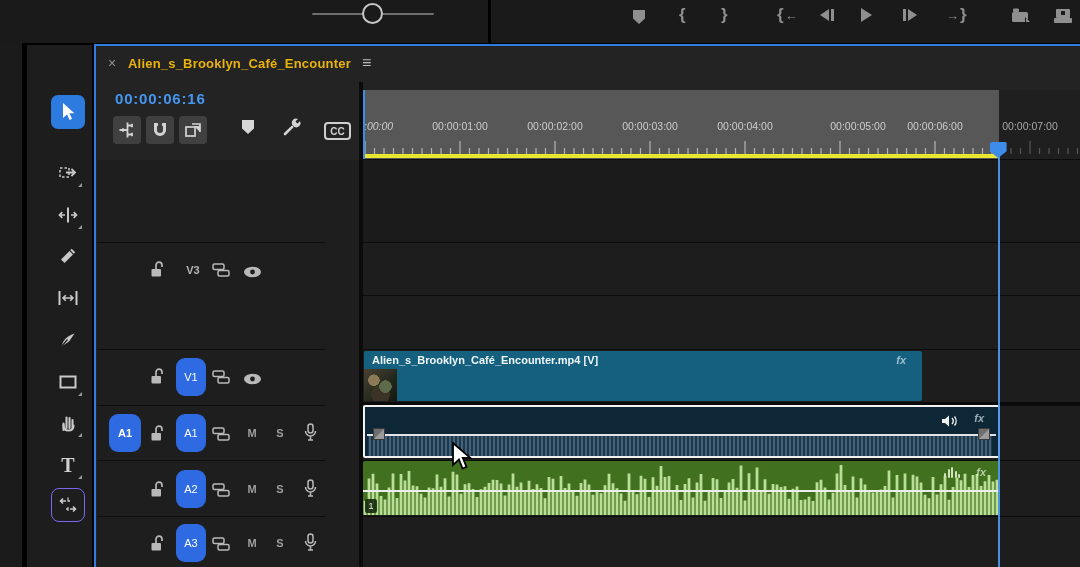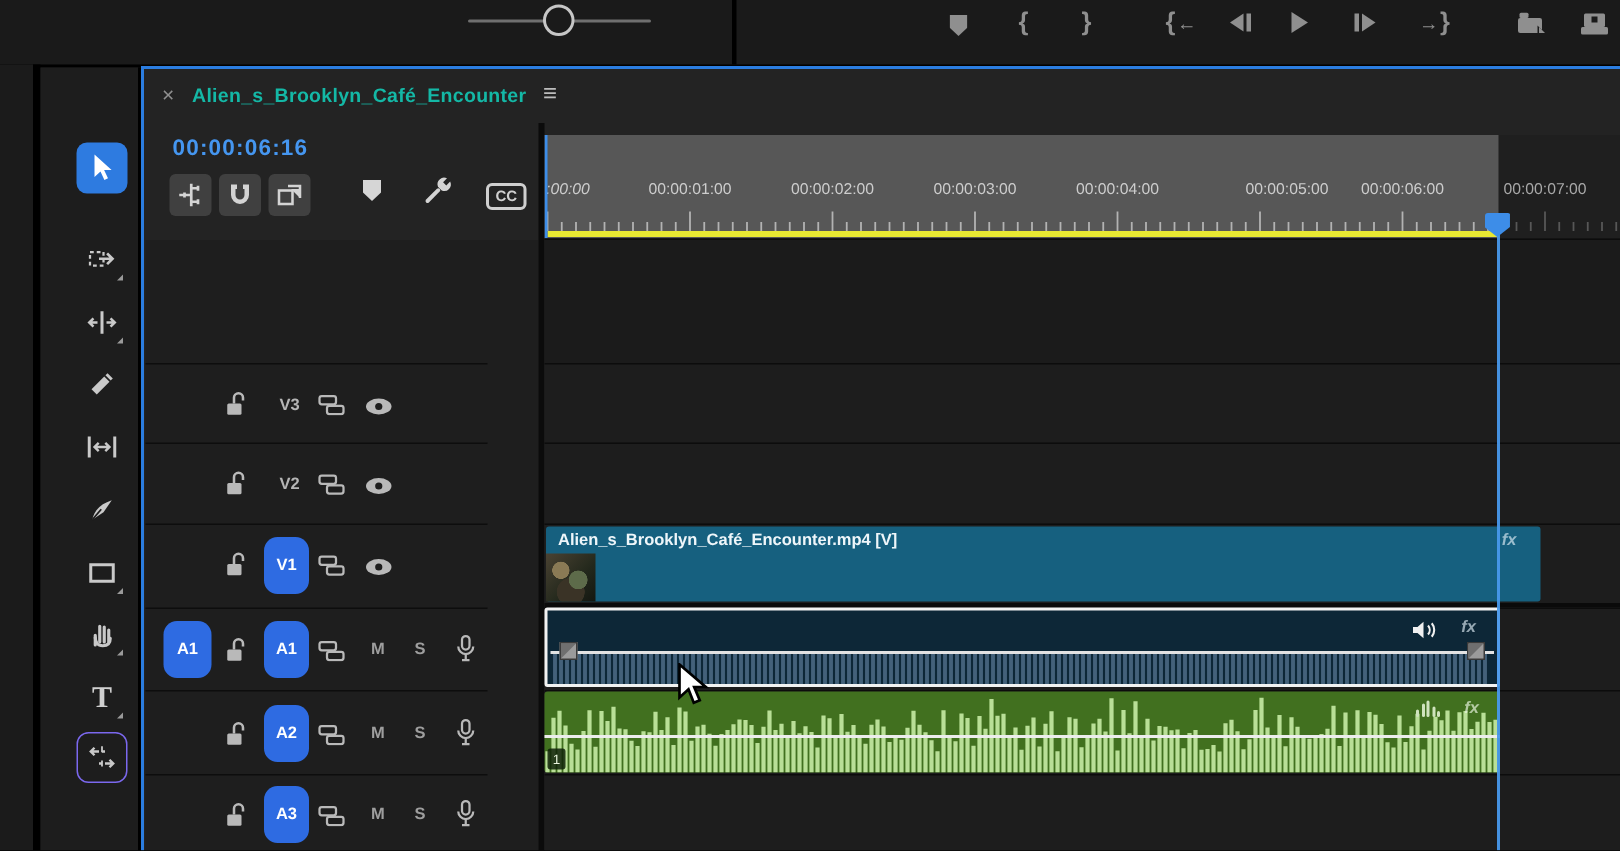--- a/index.html
+++ b/index.html
@@ -27,52 +27,52 @@
   .tool{position:absolute;left:24px;width:34px;height:34px;display:flex;align-items:center;justify-content:center;border-radius:7px;}
   .tool.active{background:#2e7be0;}
   .tool svg{display:block;}
   .tool .fly{position:absolute;right:3px;bottom:3px;width:0;height:0;border-left:4px solid transparent;border-bottom:4px solid #9a9a9a;}
   .tool.genext{border:1.6px solid #7b68ee;border-radius:8px;box-sizing:border-box;}
   
   #panel{position:absolute;left:94px;top:44px;width:986px;height:523px;background:#232323;
          border-left:2px solid #2b7de0;border-top:2px solid #2b7de0;box-sizing:border-box;}
   #tabbar{position:absolute;left:0;top:0;width:100%;height:36px;}
   #tab-close{position:absolute;left:12px;top:9px;font-size:14px;color:#8f8f8f;}
-  #tab-title{position:absolute;left:32px;top:10px;font-size:13px;font-weight:700;color:#14b8a6;letter-spacing:.2px;}
+  #tab-title{position:absolute;left:32px;top:10px;font-size:13px;font-weight:700;color:#eab308;letter-spacing:.2px;}
   #tab-menu{position:absolute;left:266px;top:8px;font-size:16px;color:#bdbdbd;}
   #timecode{position:absolute;left:19px;top:44px;font-size:15px;font-weight:700;color:#4596f0;letter-spacing:.8px;}
   .tbtn{position:absolute;top:70px;width:28px;height:28px;background:#404040;border-radius:4px;
         display:flex;align-items:center;justify-content:center;}
   .tflat{position:absolute;top:74px;display:flex;align-items:center;justify-content:center;}
   #cc-badge{position:absolute;left:228px;top:76px;width:27px;height:18px;border:2px solid #cfcfcf;border-radius:4px;
             color:#cfcfcf;font-size:10px;font-weight:700;display:flex;align-items:center;justify-content:center;box-sizing:border-box;}
   
   #headercol{position:absolute;left:1px;top:114px;width:262px;height:407px;background:#1e1e1e;}
   .hrow{position:absolute;left:1px;width:228px;border-top:1px solid #0d0d0d;box-sizing:border-box;background:#1e1e1e;}
   .hicon{position:absolute;}
   .tracklabel-plain{position:absolute;left:81px;width:30px;text-align:center;font-size:11px;font-weight:700;color:#b5b5b5;}
   .trackbtn{position:absolute;left:79px;width:30px;height:38px;background:#2e6be2;border-radius:9px;
-            color:#fff;font-size:11px;font-weight:700;display:flex;align-items:center;justify-content:center;text-align:right;}
+            color:#fff;font-size:11px;font-weight:400;display:flex;align-items:center;justify-content:center;text-align:right;}
   .srcbtn{position:absolute;left:12px;width:32px;height:38px;background:#2e6be2;border-radius:9px;
           color:#fff;font-size:11px;font-weight:700;display:flex;align-items:center;justify-content:center;}
   .mslabel{position:absolute;width:16px;text-align:center;font-size:11px;font-weight:700;color:#9e9e9e;}
   #hcdiv{position:absolute;left:263px;top:36px;width:4px;height:485px;background:#0b0b0b;}
   
   #content{position:absolute;left:267px;top:44px;width:719px;height:477px;background:#1a1a1a;}
   #ruler{position:absolute;left:0;top:0;width:719px;height:69px;background:#1f1f1f;overflow:hidden;}
   #ruler-light{position:absolute;left:0;top:0;width:636px;height:69px;background:#575757;}
   .rlabel{position:absolute;top:30px;font-size:10.5px;color:#cdcdcd;white-space:nowrap;transform:translateX(-50%);}
   .rlabel.first{transform:none;}
   #ticks{position:absolute;left:0;top:0;}
   #render-bar{position:absolute;left:2px;top:64px;height:4px;background:#e8e832;}
   #seq-start{position:absolute;left:0;top:0;width:2px;height:69px;background:#3d8de8;}
   .lane{position:absolute;left:0;width:719px;border-top:1px solid #0c0c0c;box-sizing:border-box;background:#1d1d1d;}
   #av-divider{position:absolute;left:0;top:226px;width:719px;height:3px;background:#0a0a0a;}
   
-  #clip-v1{position:absolute;left:1px;top:173px;width:663px;height:50px;background:#16607f;border-radius:2px;}
+  #clip-v1{position:absolute;left:1px;top:173px;width:558px;height:50px;background:#16607f;border-radius:2px;}
   #clip-v1 .title{position:absolute;left:8px;top:3px;font-size:11px;font-weight:700;color:#eef6fa;}
   #clip-v1 .thumb{position:absolute;left:0px;top:18px;width:33px;height:32px;
       background:
         radial-gradient(circle at 30% 35%,#8a7a55 0 18%,transparent 19%),
         radial-gradient(circle at 65% 55%,#5d6b4a 0 22%,transparent 23%),
         radial-gradient(circle at 50% 80%,#3a3326 0 30%,transparent 31%),
         linear-gradient(135deg,#4a4232,#23281c 60%,#141711);}
   .fxbadge{position:absolute;font-size:11px;font-style:italic;font-weight:700;color:rgba(225,238,246,.65);}
   #clip-a1{position:absolute;left:0px;top:229px;width:637px;height:53px;background:#0d2737;
            border:2px solid #f2f2f2;border-radius:2px;box-sizing:border-box;}
@@ -269,35 +269,20 @@
       <span class="hicon" style="left:115px;top:20px"><svg width="18" height="14" viewBox="0 0 18 14">
             <rect x="1" y="1" width="11" height="5.5" rx="1.5" fill="none" stroke="#b9b9b9" stroke-width="1.5"></rect>
             <rect x="6" y="7.5" width="11" height="5.5" rx="1.5" fill="none" stroke="#b9b9b9" stroke-width="1.5"></rect>
           </svg></span>
       <span class="hicon" style="left:146px;top:21px"><svg width="19" height="12" viewBox="0 0 19 12">
             <ellipse cx="9.5" cy="6" rx="8.5" ry="5.3" fill="#b9b9b9"></ellipse>
             <circle cx="9.5" cy="6" r="2.4" fill="#1e1e1e"></circle>
           </svg></span>
     </div>
 
-    <div class="hrow" style="top:249px;height:54px">
-      <span class="hicon" style="left:53px;top:18px"><svg width="15" height="17" viewBox="0 0 15 17">
-            <path d="M6 8V4.2a3 3 0 0 1 6 0V6" fill="none" stroke="#b9b9b9" stroke-width="1.7"></path>
-            <rect x="1.5" y="8" width="9.5" height="7.5" rx="1" fill="#b9b9b9"></rect>
-          </svg></span>
-      <span class="tracklabel-plain" style="top:21px">V2</span>
-      <span class="hicon" style="left:115px;top:20px"><svg width="18" height="14" viewBox="0 0 18 14">
-            <rect x="1" y="1" width="11" height="5.5" rx="1.5" fill="none" stroke="#b9b9b9" stroke-width="1.5"></rect>
-            <rect x="6" y="7.5" width="11" height="5.5" rx="1.5" fill="none" stroke="#b9b9b9" stroke-width="1.5"></rect>
-          </svg></span>
-      <span class="hicon" style="left:146px;top:21px"><svg width="19" height="12" viewBox="0 0 19 12">
-            <ellipse cx="9.5" cy="6" rx="8.5" ry="5.3" fill="#b9b9b9"></ellipse>
-            <circle cx="9.5" cy="6" r="2.4" fill="#1e1e1e"></circle>
-          </svg></span>
-    </div>
 
     <div class="hrow" style="top:303px;height:53px">
       <span class="hicon" style="left:53px;top:18px"><svg width="15" height="17" viewBox="0 0 15 17">
             <path d="M6 8V4.2a3 3 0 0 1 6 0V6" fill="none" stroke="#b9b9b9" stroke-width="1.7"></path>
             <rect x="1.5" y="8" width="9.5" height="7.5" rx="1" fill="#b9b9b9"></rect>
           </svg></span>
       <span class="trackbtn" style="top:8px">V1</span>
       <span class="hicon" style="left:115px;top:20px"><svg width="18" height="14" viewBox="0 0 18 14">
             <rect x="1" y="1" width="11" height="5.5" rx="1.5" fill="none" stroke="#b9b9b9" stroke-width="1.5"></rect>
             <rect x="6" y="7.5" width="11" height="5.5" rx="1.5" fill="none" stroke="#b9b9b9" stroke-width="1.5"></rect>

